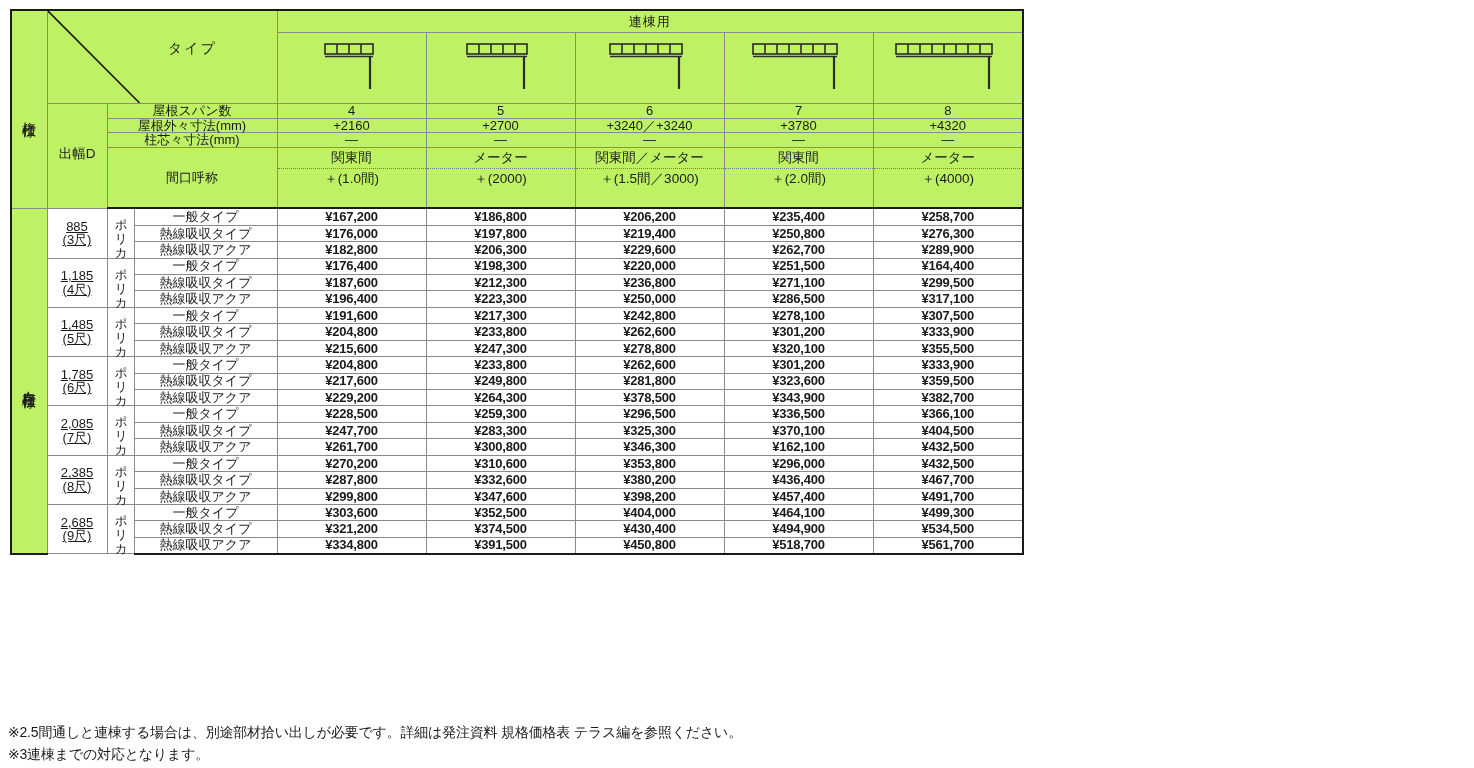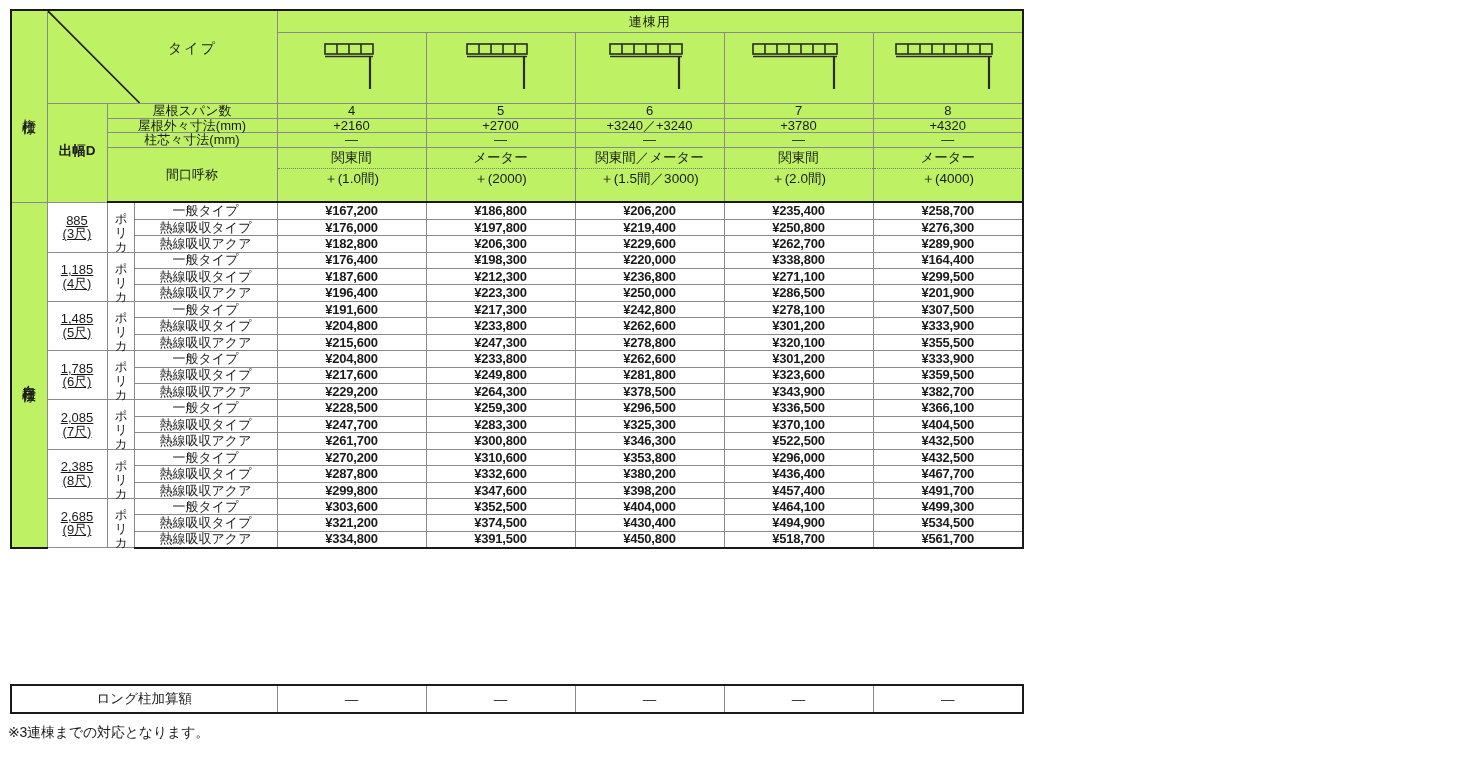--- a/index.html
+++ b/index.html
@@ -117,21 +117,21 @@
 
   
   .maguchi-cell { padding: 0; }
   .maguchi-top {
     font-size: 13.5px;
     padding: 3px 0 3px 0;
     border-bottom: 1px dotted #7a7a7a;
   }
   .maguchi-bot {
     font-size: 13.5px;
-    padding: 3px 0 15px 0;
+    padding: 3px 0 21px 0;
   }
 
   
   .dwidth {
     font-size: 14.5px;
     line-height: 1.12;
     text-align: center;
     text-decoration: underline;
   }
   .polica {
@@ -297,21 +297,21 @@
                 <line x1="92" y1="5" x2="92" y2="15"></line>
                 <line x1="8" y1="17.5" x2="104" y2="17.5"></line>
                 <line x1="101" y1="17.5" x2="101" y2="50" stroke-width="2.2"></line>
               </g>
             </svg>
           </div>
         </td>
       </tr>
 
       <tr>
-        <td class="hdr" rowspan="4" style="width:60px;font-weight:bold;">
+        <td class="hdr" rowspan="4" style="width:60px;">
           <div style="height:100%;display:flex;align-items:flex-end;justify-content:center;padding-bottom:4px;">
             <span class="rowlabel">出幅D</span>
           </div>
         </td>
         <td class="hdr rowlabel" colspan="2">屋根スパン数</td>
         <td class="hdr span-num">4</td>
         <td class="hdr span-num">5</td>
         <td class="hdr span-num">6</td>
         <td class="hdr span-num">7</td>
         <td class="hdr span-num bl-r">8</td>
@@ -394,38 +394,38 @@
         <tr class="grp-top">
           <td class="dwidth" rowspan="3">
             <div>1,185</div>
             <div>(4尺)</div>
           </td>
           <td class="polica vcell" rowspan="3"><span class="vert" style="font-size: 12.5px;">ポリカ</span></td>
           <td class="glass">一般タイプ</td>
           <td class="price">¥176,400</td>
           <td class="price">¥198,300</td>
           <td class="price">¥220,000</td>
-          <td class="price">¥338,800</td>
+          <td class="price">¥251,500</td>
           <td class="price bl-r">¥164,400</td>
         </tr>
         <tr>
           <td class="glass">熱線吸収タイプ</td>
           <td class="price">¥187,600</td>
           <td class="price">¥212,300</td>
           <td class="price">¥236,800</td>
           <td class="price">¥271,100</td>
           <td class="price bl-r">¥299,500</td>
         </tr>
         <tr>
           <td class="glass">熱線吸収アクア</td>
           <td class="price">¥196,400</td>
           <td class="price">¥223,300</td>
           <td class="price">¥250,000</td>
           <td class="price">¥286,500</td>
-          <td class="price bl-r">¥201,900</td>
+          <td class="price bl-r">¥317,100</td>
         </tr>
         <tr class="grp-top">
           <td class="dwidth" rowspan="3">
             <div>1,485</div>
             <div>(5尺)</div>
           </td>
           <td class="polica vcell" rowspan="3"><span class="vert" style="font-size: 12.5px;">ポリカ</span></td>
           <td class="glass">一般タイプ</td>
           <td class="price">¥191,600</td>
           <td class="price">¥217,300</td>
@@ -497,21 +497,21 @@
           <td class="price">¥283,300</td>
           <td class="price">¥325,300</td>
           <td class="price">¥370,100</td>
           <td class="price bl-r">¥404,500</td>
         </tr>
         <tr>
           <td class="glass">熱線吸収アクア</td>
           <td class="price">¥261,700</td>
           <td class="price">¥300,800</td>
           <td class="price">¥346,300</td>
-          <td class="price">¥522,500</td>
+          <td class="price">¥162,100</td>
           <td class="price bl-r">¥432,500</td>
         </tr>
         <tr class="grp-top">
           <td class="dwidth" rowspan="3">
             <div>2,385</div>
             <div>(8尺)</div>
           </td>
           <td class="polica vcell" rowspan="3"><span class="vert" style="font-size: 12.5px;">ポリカ</span></td>
           <td class="glass">一般タイプ</td>
           <td class="price">¥270,200</td>
@@ -562,41 +562,19 @@
           <td class="price bl-b">¥334,800</td>
           <td class="price bl-b">¥391,500</td>
           <td class="price bl-b">¥450,800</td>
           <td class="price bl-b">¥518,700</td>
           <td class="price bl-r bl-b">¥561,700</td>
         </tr>
       </tbody>
 
   </table>
 
-  <table class="longtable">
-    <colgroup>
-      <col style="width:36px">
-      <col style="width:60px">
-      <col style="width:27px">
-      <col style="width:143px">
-      <col style="width:149px">
-      <col style="width:149px">
-      <col style="width:149px">
-      <col style="width:149px">
-      <col style="width:150px">
-    </colgroup>
-    <tbody>
-      <tr>
-        <td class="bl-l bl-t bl-b" colspan="4">ロング柱加算額</td>
-        <td class="bl-t bl-b">—</td>
-        <td class="bl-t bl-b">—</td>
-        <td class="bl-t bl-b">—</td>
-        <td class="bl-t bl-b">—</td>
-        <td class="bl-t bl-b bl-r">—</td>
-      </tr>
-    </tbody>
-  </table>
 
   <div class="notes">
+    <div class="note-line">※2.5間通しと連棟する場合は、別途部材拾い出しが必要です。詳細は発注資料 規格価格表 テラス編を参照ください。</div>
     <div class="note-line">※3連棟までの対応となります。</div>
   </div>
 
 </div>
 
 </body></html>

